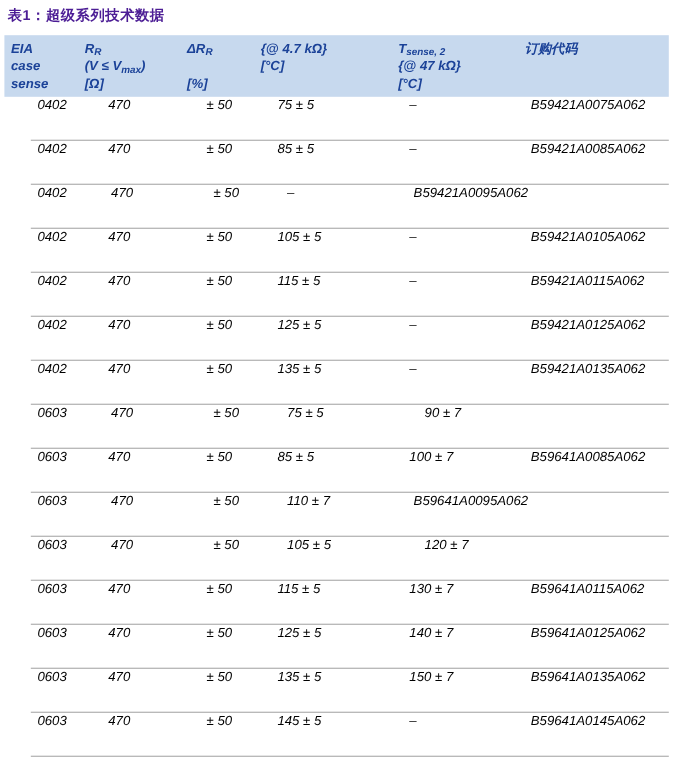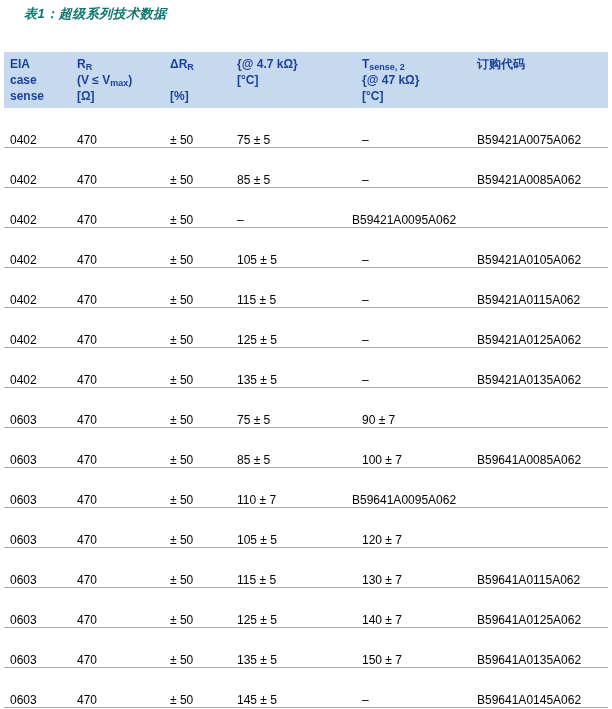--- a/index.html
+++ b/index.html
@@ -9,33 +9,33 @@
   }
   body {
     position: relative;
     width: 612px;
     height: 709px;
     font-family: "Liberation Sans", "DejaVu Sans", sans-serif;
     overflow: hidden;
   }
   .title {
     position: absolute;
-    left: 24px;
+    left: 7px;
     top: 5px;
     font-size: 13px;
     font-weight: bold;
-    color: #0f766e;
+    color: #4c1d95;
     letter-spacing: 0.5px;
-    font-style: italic;
   }
   .table {
     position: absolute;
     left: 4px;
-    top: 52px;
+    top: 32px;
     width: 604px;
+    font-style: italic;
   }
   .thead {
     display: flex;
     background: var(--header-bg, #c7d9ee);
     height: 56px;
     box-sizing: border-box;
   }
   .th {
     box-sizing: border-box;
     padding: 4px 0 0 6px;
@@ -47,24 +47,25 @@
   }
   .th .hline { height: 16px; }
   sub {
     font-size: 9px;
     vertical-align: -2px;
     line-height: 0;
   }
   .tbody { width: 100%; }
   .tr {
     display: flex;
-    align-items: flex-end;
+    align-items: flex-start;
     height: 40px;
     box-sizing: border-box;
     border-bottom: 1px solid var(--row-divider, #a9a9a9);
+    margin-left: 24px;
   }
   .td {
     box-sizing: border-box;
     padding-left: 6px;
     font-size: 12px;
     color: var(--body-text, #000000);
     white-space: nowrap;
   }
   .c0 { width: 67px; }
   .c1 { width: 93px; }

